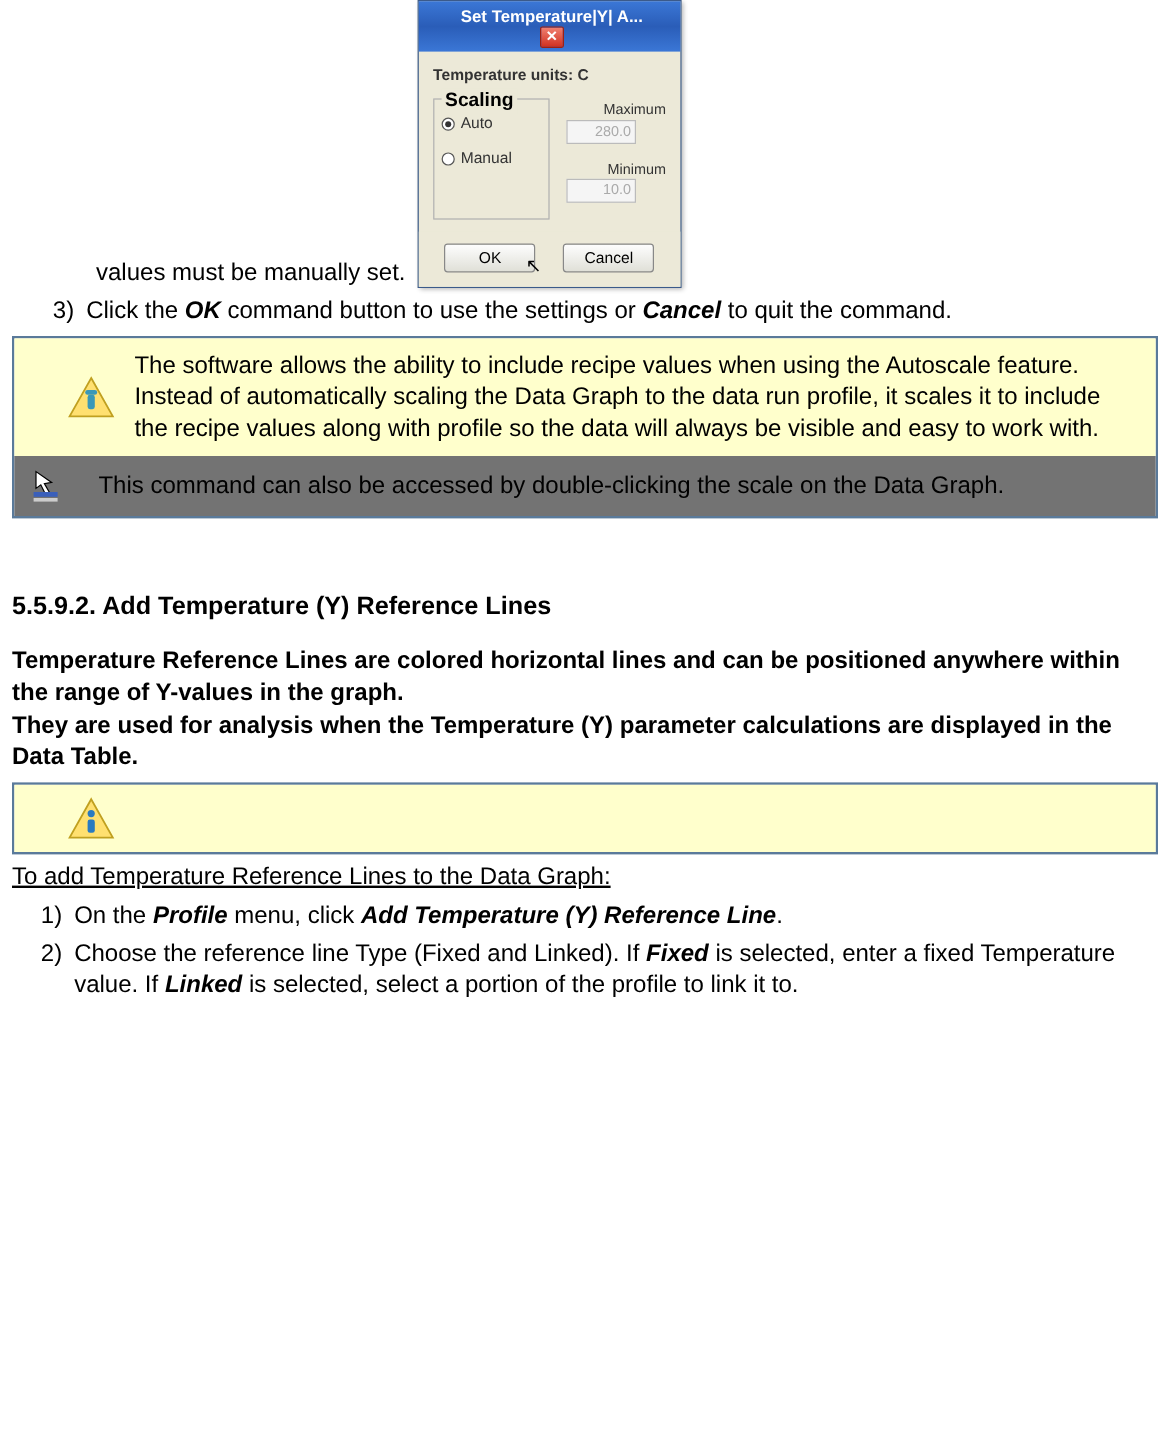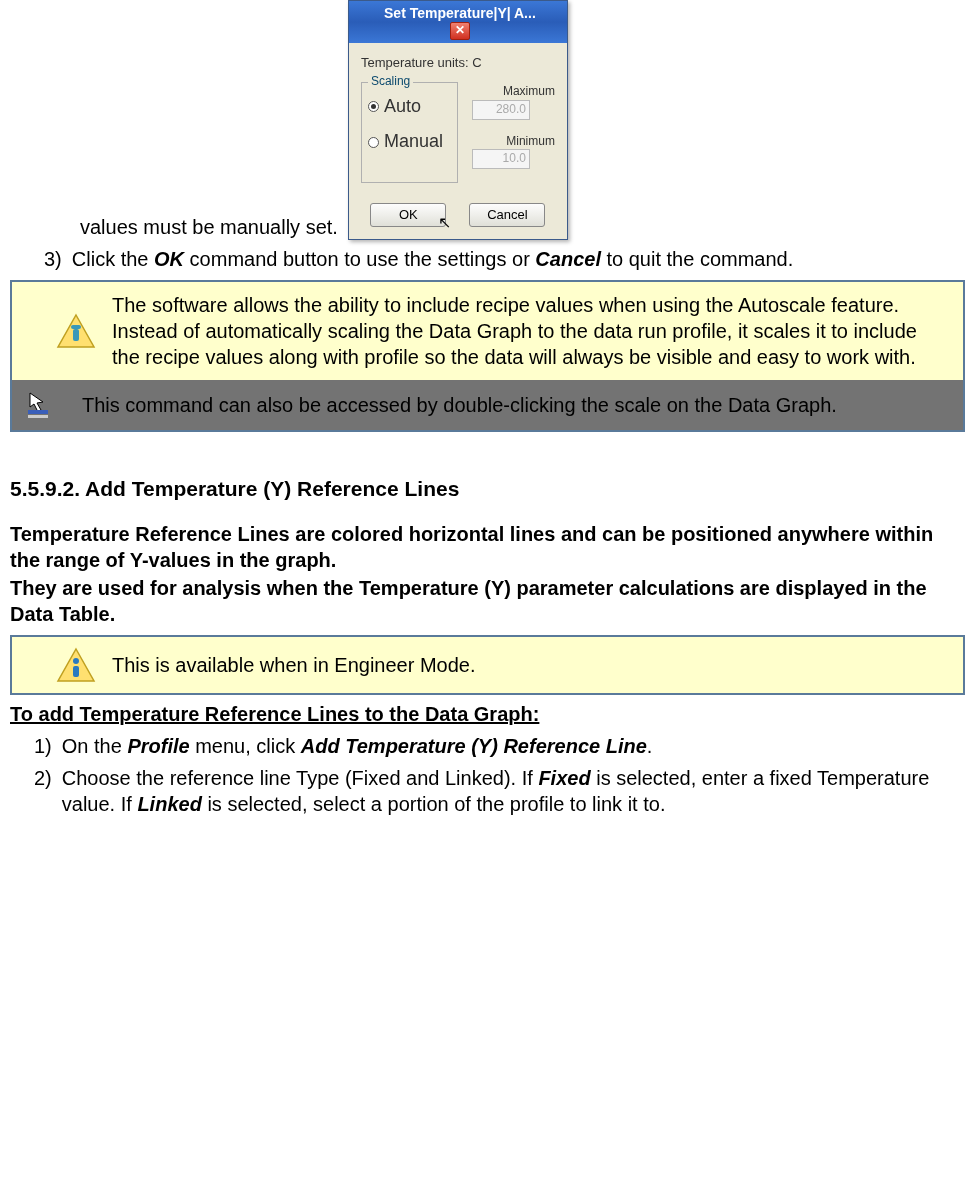--- a/index.html
+++ b/index.html
@@ -65,31 +65,31 @@
       display: flex;
       align-items: center;
       justify-content: flex-start;
     }
     .note-text {
       flex: 1;
     }
     .heading {
       font-weight: bold;
       font-size: 21px;
-      margin-top: 43px;
+      margin-top: 60px;
       margin-bottom: 18px;
       padding-left: 10px;
     }
     .para {
       padding: 0 10px;
       margin-bottom: 2px;
       font-weight: bold;
     }
     .underline-bold {
-      font-weight: bold;
+      font-weight: normal;
       text-decoration: underline;
       padding: 0 10px;
       margin-top: 6px;
       margin-bottom: 6px;
     }
     
     .dialog {
       display: inline-block;
       width: 220px;
       border: 1px solid #3b5a8a;
@@ -122,45 +122,47 @@
       justify-content: center;
       font-size: 12px;
     }
     .dialog-body {
       padding: 12px 12px 10px 12px;
     }
     .dialog-label-top {
       font-size: 13px;
       color: #333;
       margin-bottom: 10px;
+      font-weight: bold;
     }
     .dialog-cols {
       display: flex;
       gap: 14px;
     }
     .scaling-group {
       flex: 1;
       border: 1px solid #b0b0b0;
       padding: 6px 6px 10px 6px;
       position: relative;
     }
     .scaling-group-label {
       position: absolute;
       top: -9px;
       left: 6px;
       background: #ece9d8;
-      font-size: 12px;
+      font-size: 16px;
       padding: 0 3px;
-      color: #0c4a6e;
+      color: #000000;
+      font-weight: bold;
     }
     .radio-row {
       display: flex;
       align-items: center;
       gap: 5px;
-      font-size: 18px;
+      font-size: 13px;
       margin: 6px 0 12px 0;
       color: #333;
     }
     .radio-dot {
       width: 11px;
       height: 11px;
       border: 1px solid #555;
       border-radius: 50%;
       display: flex;
       align-items: center;
@@ -326,21 +328,20 @@
   <div class="note-row note-yellow">
     <div class="note-icon">
       <div class="tri-icon">
         <svg viewBox="0 0 40 36">
           <polygon points="20,2 38,34 2,34" fill="#ffe070" stroke="#c0a020" stroke-width="1.5"></polygon>
           <circle cx="20" cy="14" r="3" fill="#2a7ac0"></circle>
           <rect x="17" y="19" width="6" height="11" rx="2" fill="#2a7ac0"></rect>
         </svg>
       </div>
     </div>
-    <div class="note-text">This is available when in Engineer Mode.</div>
   </div>
 </div>
 
 <div class="underline-bold">To add Temperature Reference Lines to the Data Graph:</div>
 
 <div class="list-item">
   <div class="list-num">1)</div>
   <div class="list-body">
     <span>On the </span><span class="bold-italic">Profile</span><span> menu, click </span><span class="bold-italic">Add Temperature (Y) Reference Line</span><span>.</span>
   </div>

